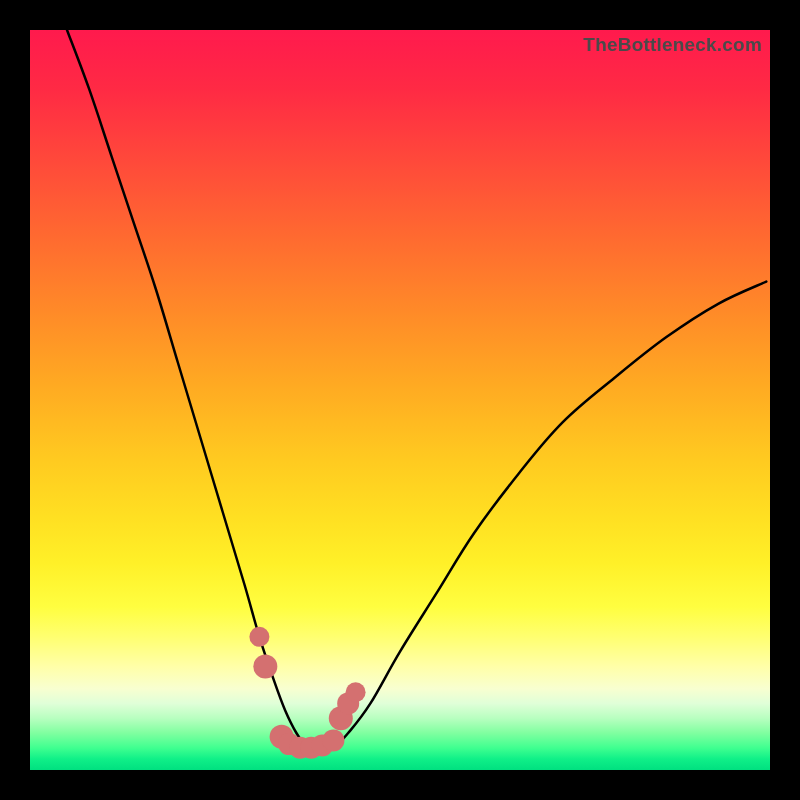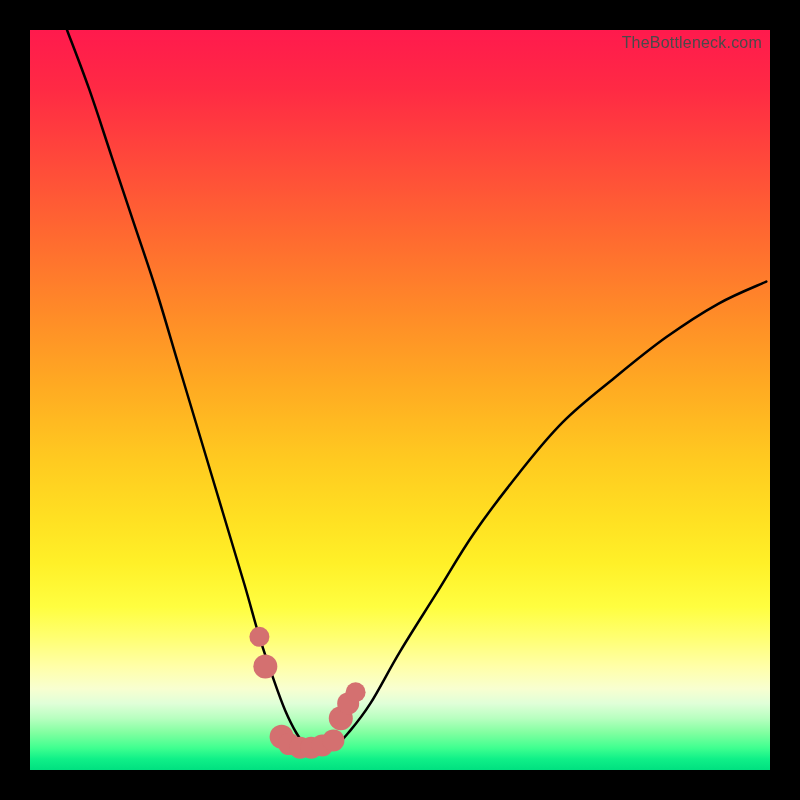--- a/index.html
+++ b/index.html
@@ -42,22 +42,22 @@
       #40ff90 97%,
       #10f088 98.5%,
       #00e080 100%
     );
   }
   .watermark {
     position: absolute;
     top: 4px;
     right: 8px;
     font-family: Arial, Helvetica, sans-serif;
-    font-size: 16px;
-    font-weight: normal;
+    font-size: 19px;
+    font-weight: bold;
     color: #4a4a4a;
     letter-spacing: 0.2px;
   }
   svg {
     position: absolute;
     left: 0;
     top: 0;
   }
 </style>
 </head>

